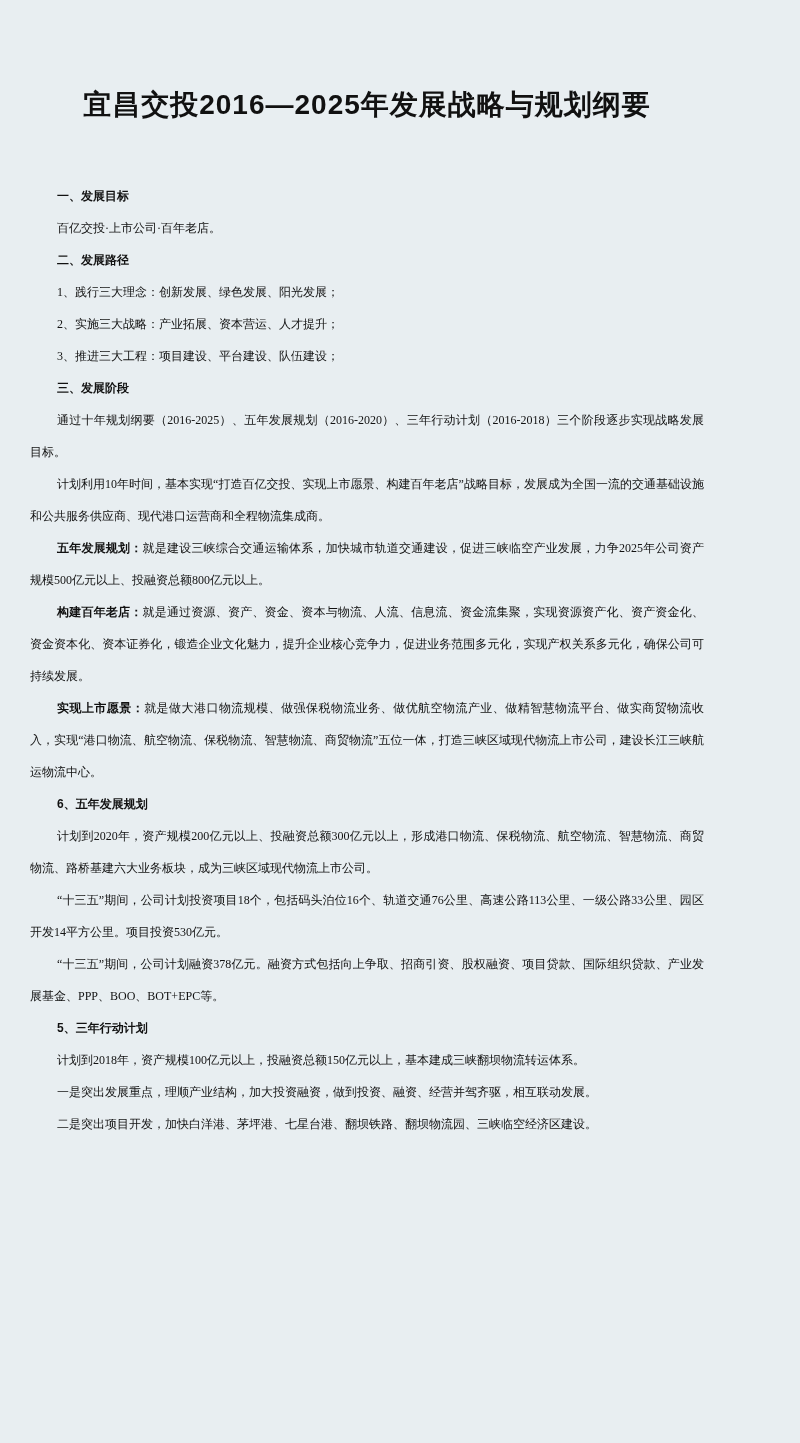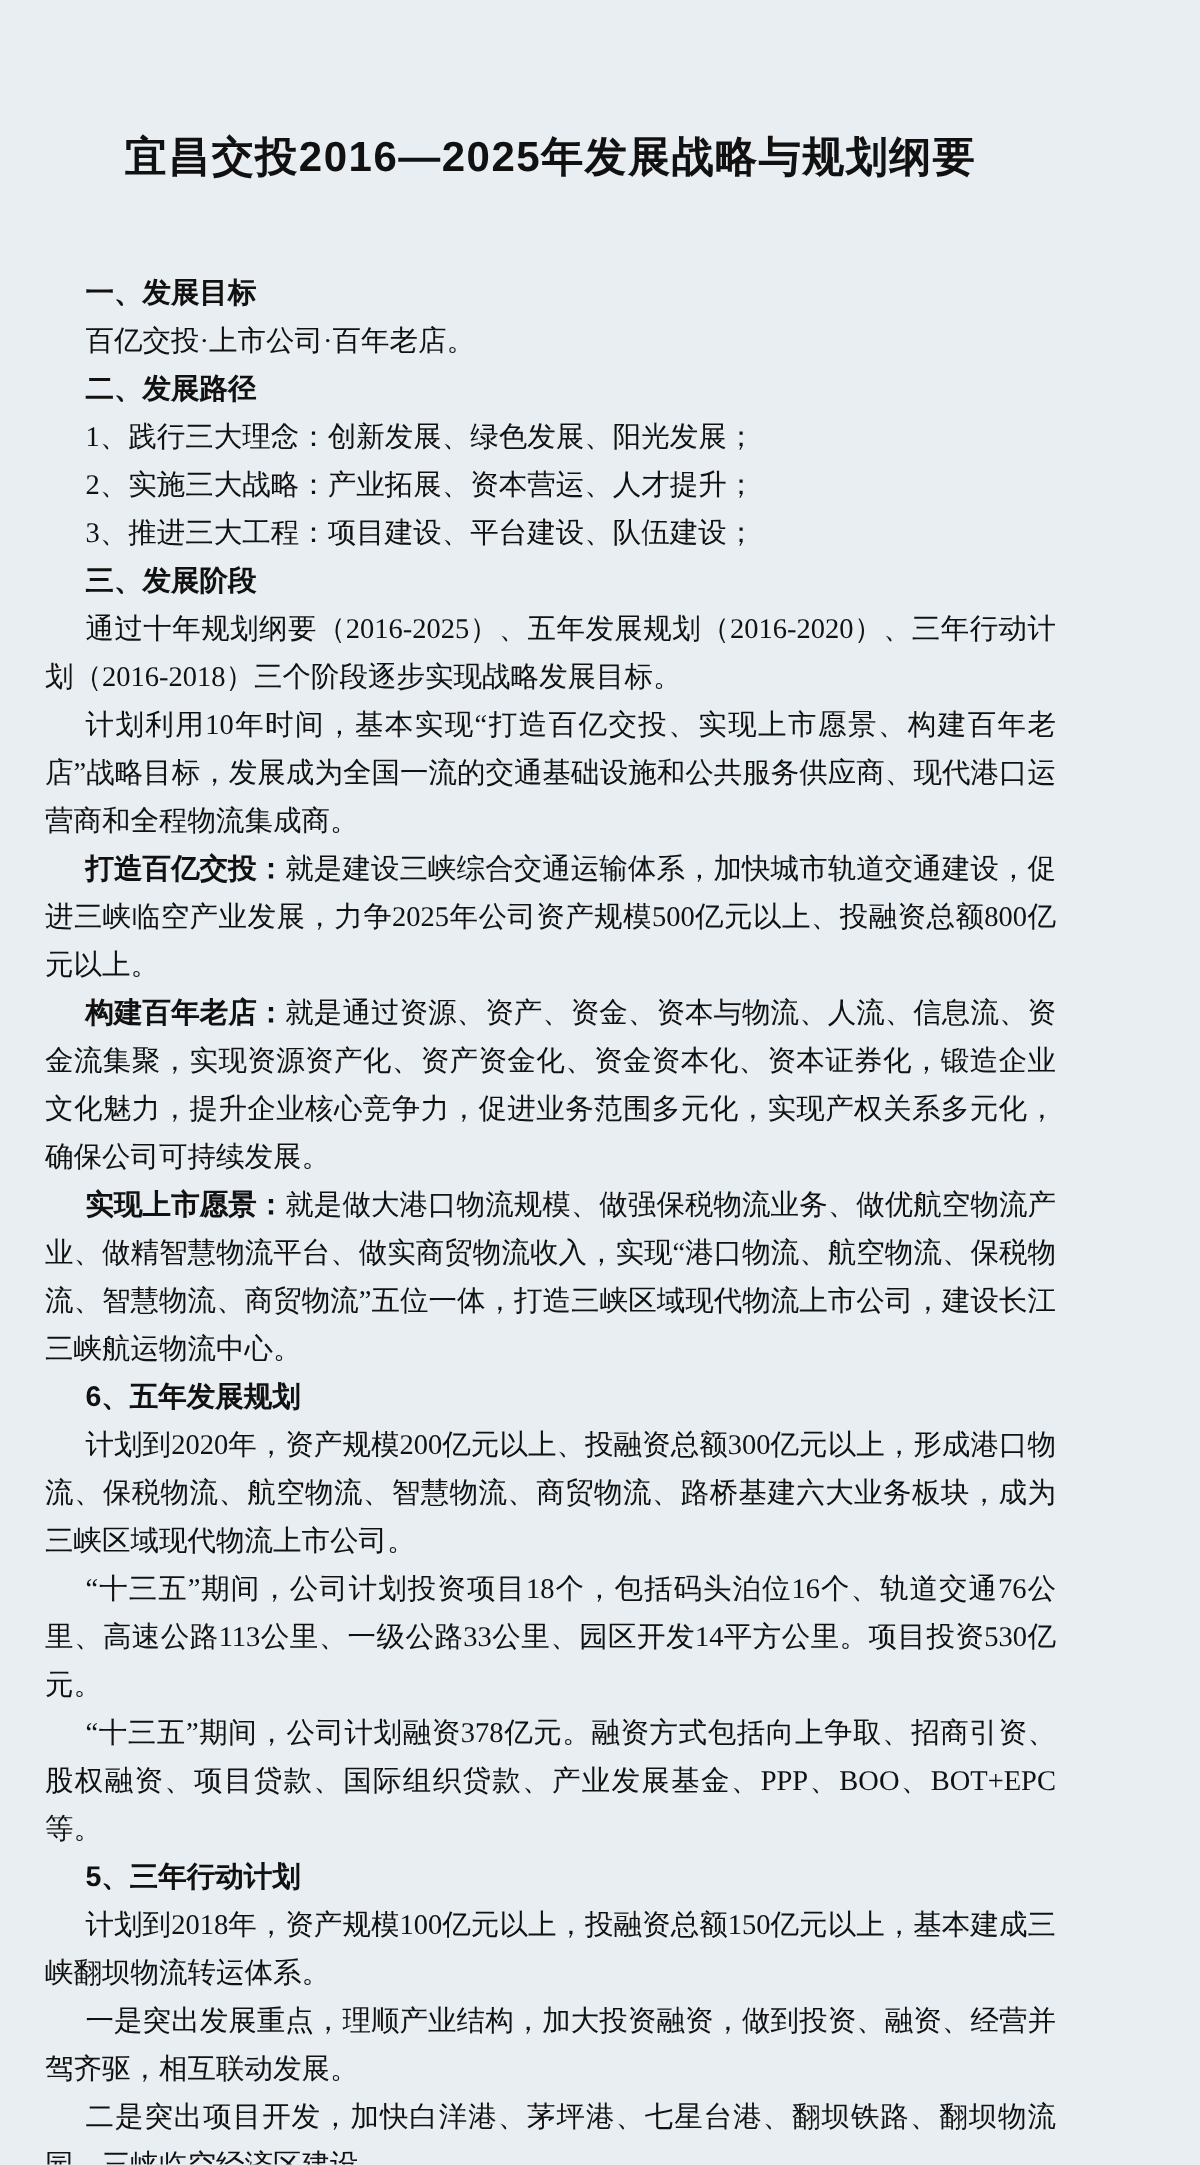--- a/index.html
+++ b/index.html
@@ -29,21 +29,21 @@
   .content {
     margin-top: 54px;
     font-size: 16px;
     line-height: 32px;
     text-align: justify;
   }
   .content p, .content h2, .content h3 {
     margin: 0;
     padding: 0;
     text-indent: 27px;
-    font-size: 19px;
+    font-size: 12px;
     line-height: 32px;
   }
   .sec-heading, .sub-heading {
     font-weight: bold;
     font-family: "Liberation Sans", "DejaVu Sans", sans-serif;
   }
   .para { font-weight: normal; }
   .para .lead {
     font-weight: bold;
     font-family: "Liberation Sans", "DejaVu Sans", sans-serif;
@@ -70,21 +70,21 @@
     <p class="para">3、推进三大工程：项目建设、平台建设、队伍建设；</p>
 
     <h2 class="sec-heading">三、发展阶段</h2>
 
     <p class="para">通过十年规划纲要（2016-2025）、五年发展规划（2016-2020）、三年行动计划（2016-2018）三个阶段逐步实现战略发展目标。</p>
 
 
     <p class="para">计划利用10年时间，基本实现“打造百亿交投、实现上市愿景、构建百年老店”战略目标，发展成为全国一流的交通基础设施和公共服务供应商、现代港口运营商和全程物流集成商。</p>
 
     <p class="para">
-      <span class="lead">打造百亿交投：</span><span>就是建设三峡综合交通运输体系，加快城市轨道交通建设，促进三峡临空产业发展，力争2025年公司资产规模500亿元以上、投融资总额800亿元以上。</span>
+      <span class="lead">五年发展规划：</span><span>就是建设三峡综合交通运输体系，加快城市轨道交通建设，促进三峡临空产业发展，力争2025年公司资产规模500亿元以上、投融资总额800亿元以上。</span>
     </p>
 
     <p class="para indent-plus">
       <span class="lead">构建百年老店：</span><span>就是通过资源、资产、资金、资本与物流、人流、信息流、资金流集聚，实现资源资产化、资产资金化、资金资本化、资本证券化，锻造企业文化魅力，提升企业核心竞争力，促进业务范围多元化，实现产权关系多元化，确保公司可持续发展。</span>
     </p>
 
     <p class="para">
       <span class="lead">实现上市愿景：</span><span>就是做大港口物流规模、做强保税物流业务、做优航空物流产业、做精智慧物流平台、做实商贸物流收入，实现“港口物流、航空物流、保税物流、智慧物流、商贸物流”五位一体，打造三峡区域现代物流上市公司，建设长江三峡航运物流中心。</span>
     </p>
 

